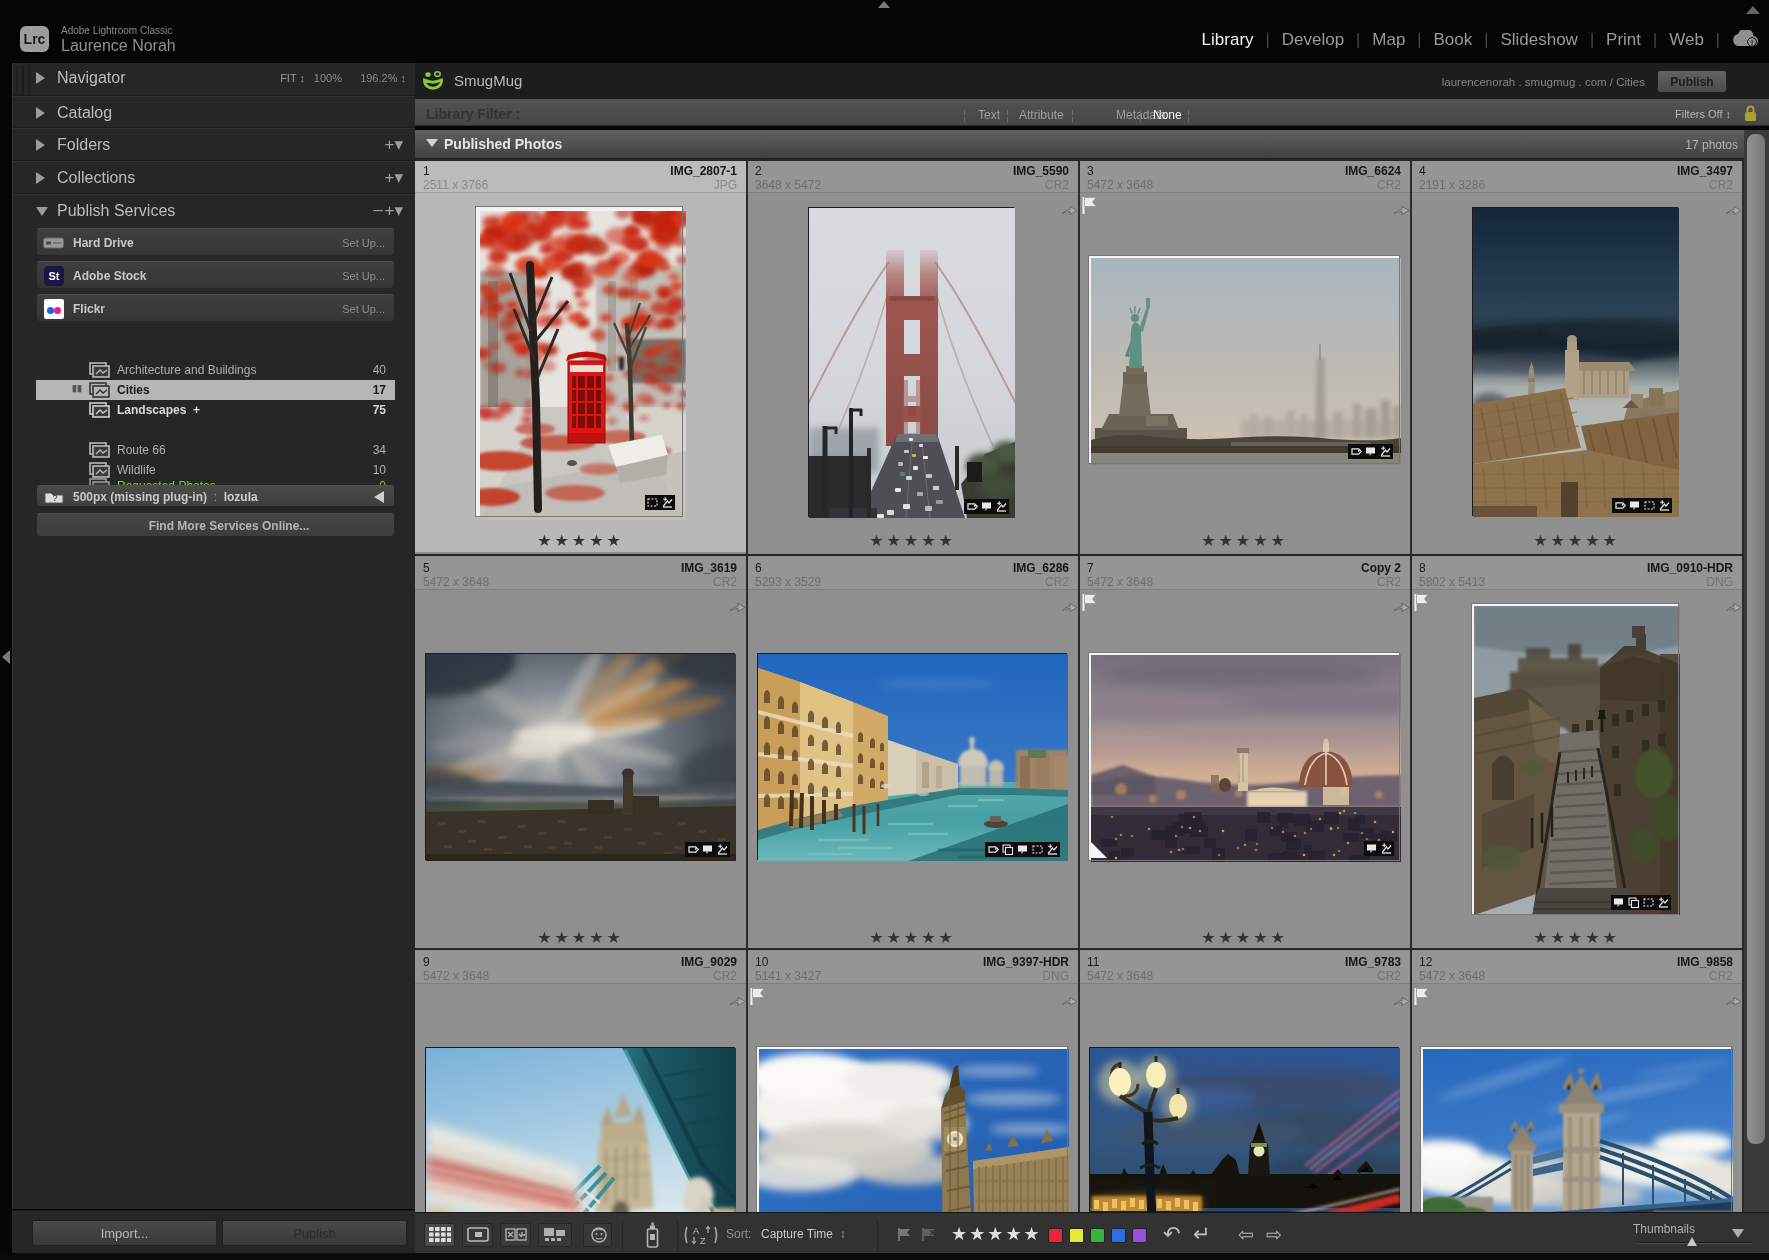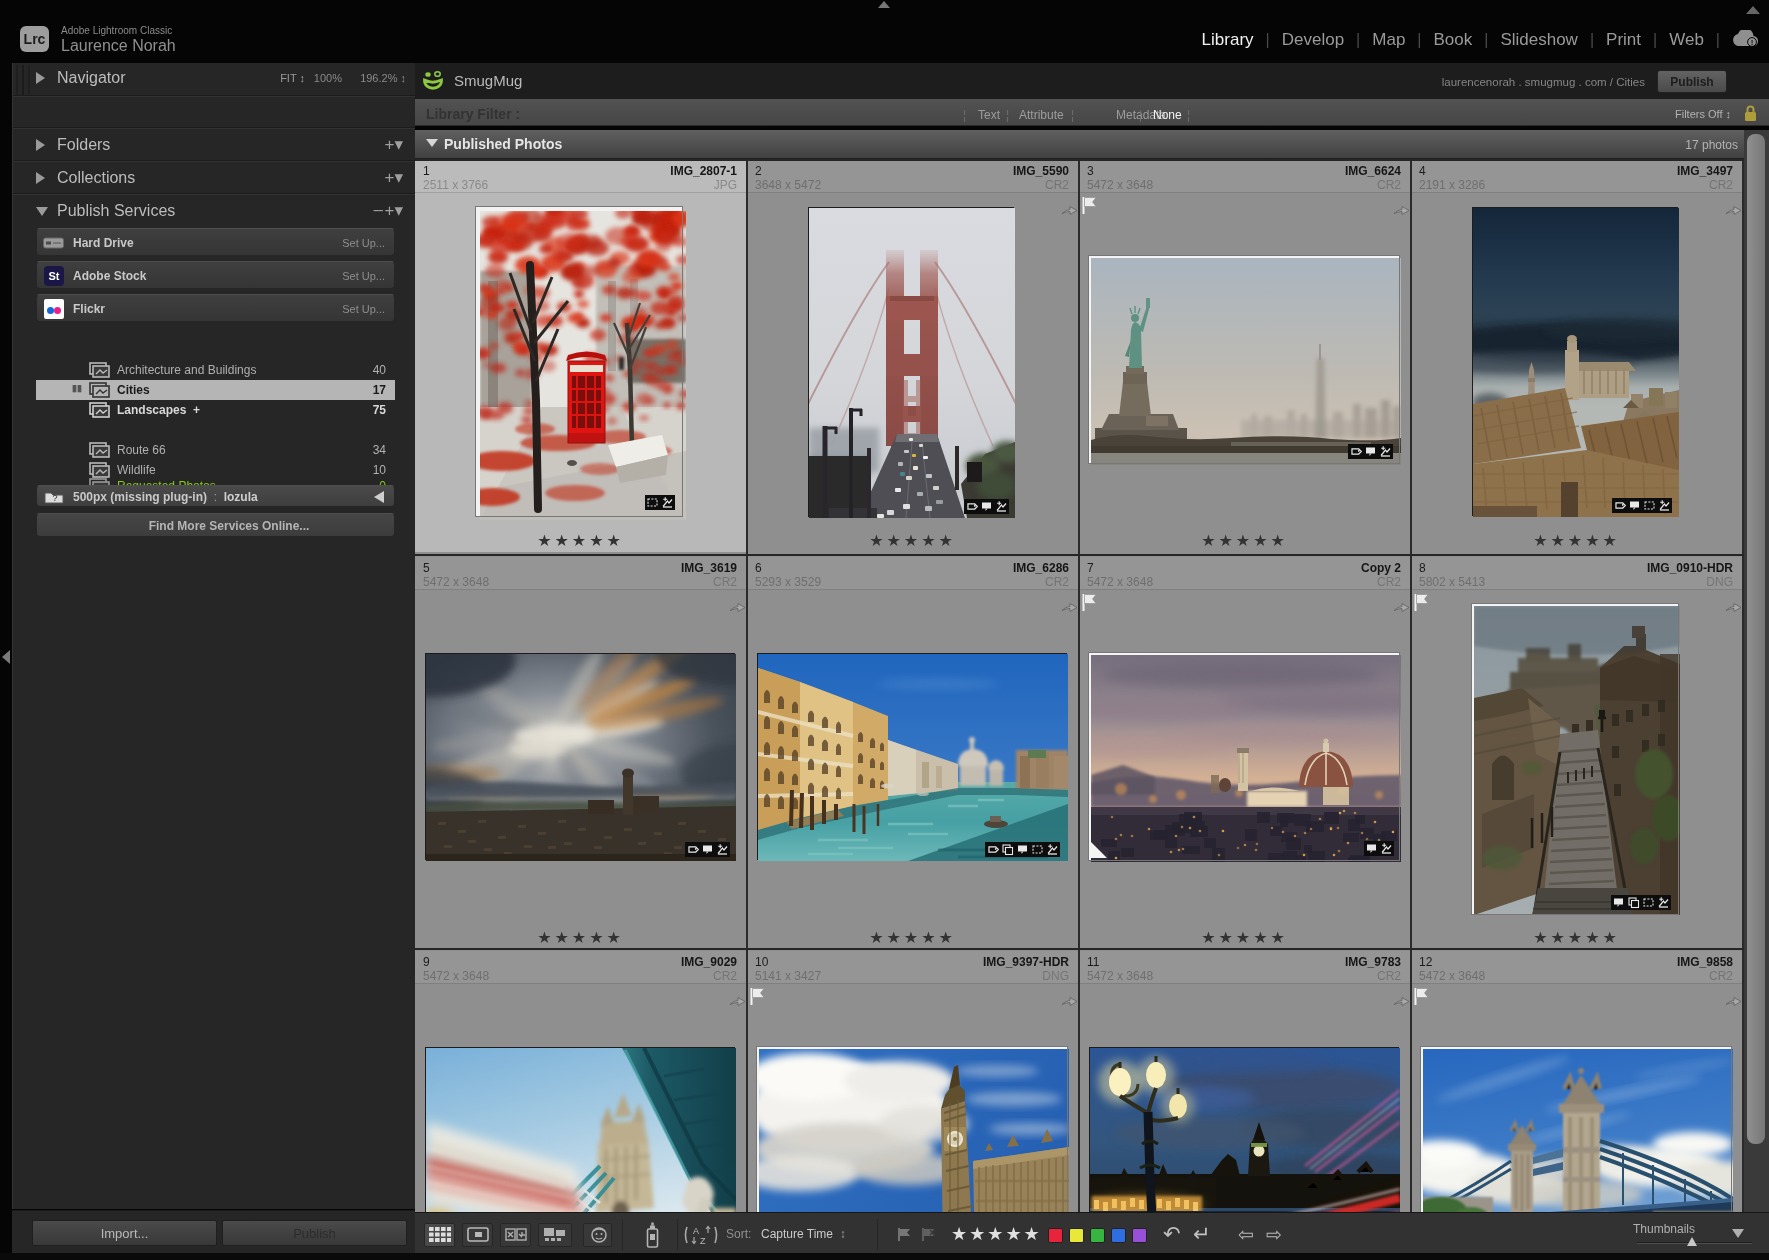--- a/index.html
+++ b/index.html
@@ -92,20 +92,24 @@
 
   <div class="phead" style="top:0px;">
     <div class="tri r"></div>
     <div class="lbl">Navigator</div>
     <div class="abs" style="right:110px;top:9px;font-size:11px;color:#9a9a9a;">FIT ↕</div>
     <div class="abs" style="right:73px;top:9px;font-size:11px;color:#8a8a8a;">100%</div>
     <div class="abs" style="right:9px;top:9px;font-size:11px;color:#8a8a8a;">196.2% ↕</div>
   </div>
   <div class="psep" style="top:32px;"></div>
 
+  <div class="phead" style="top:35px;">
+    <div class="tri r"></div>
+    <div class="lbl">Catalog</div>
+  </div>
   <div class="psep" style="top:64px;"></div>
 
   <div class="phead" style="top:67px;">
     <div class="tri r"></div>
     <div class="lbl">Folders</div>
     <div class="plus">+▾</div>
   </div>
   <div class="psep" style="top:97px;"></div>
 
   <div class="phead" style="top:100px;">

